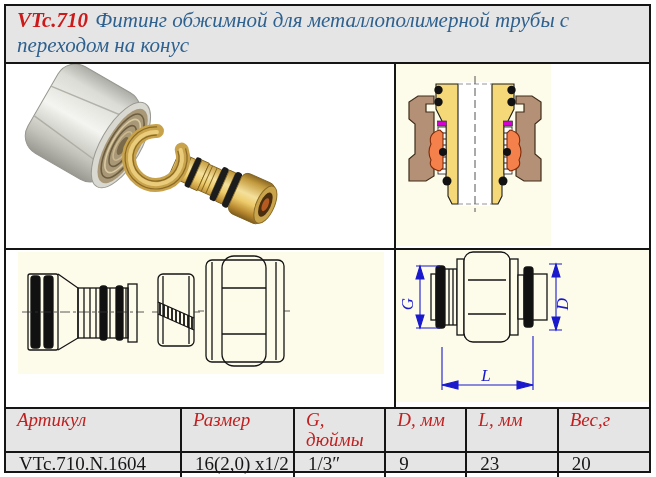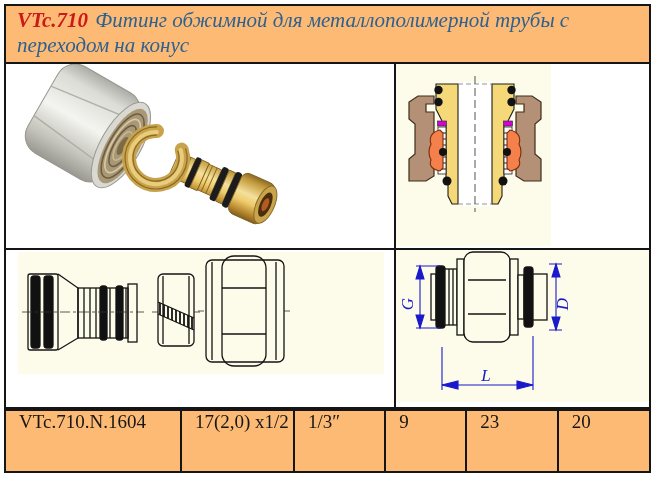--- a/index.html
+++ b/index.html
@@ -1,17 +1,17 @@
 <!DOCTYPE html>
 <html><head>
 <meta charset="utf-8">
 <style>
   html,body{margin:0;padding:0;background:#ffffff;}
   body{width:656px;height:477px;position:relative;font-family:"Liberation Serif",serif;}
-  .frame{position:absolute;left:4px;top:4px;width:643px;height:465px;border:2px solid #151515;display:flex;flex-direction:column;background:#fdba74;}
+  .frame{position:absolute;left:4px;top:4px;width:643px;height:465px;border:2px solid #151515;display:flex;flex-direction:column;background:#e5e5e5;}
   .title-row{height:52px;flex:0 0 auto;border-bottom:2px solid #151515;padding:2px 26px 2px 11px;
              font-style:italic;font-size:21px;line-height:1.2;color:#2E618F;overflow:hidden;}
   .title-code{font-weight:bold;color:#CC1A1A;margin-right:.35em;}
   .row{display:flex;flex:0 0 auto;border-bottom:2px solid #151515;}
   .row-top{height:184px;}
   .row-mid{height:157px;}
   .cell-l{width:388px;flex:0 0 auto;border-right:2px solid #151515;position:relative;background:#fff;overflow:hidden;}
   .cell-r{flex:1 1 auto;position:relative;background:#fff;overflow:hidden;}
   svg{display:block;}
   table.spec{width:100%;flex:1 1 auto;border-collapse:collapse;table-layout:fixed;}
@@ -198,23 +198,31 @@
   <table class="spec">
     <colgroup>
       <col style="width:27.2%">
         <col style="width:17.6%">
         <col style="width:14.2%">
       <col style="width:12.6%">
         <col style="width:14.2%">
         <col style="width:14.2%">
     </colgroup>
     <tbody>
+        <tr>
+      <th>Артикул</th>
+      <th>Размер</th>
+      <th>G, дюймы</th>
+      <th>D, мм</th>
+      <th>L, мм</th>
+      <th>Вес,г</th>
+    </tr>
     <tr>
       <td>VTc.710.N.1604</td>
-      <td>17(2,0) x1/2</td>
+      <td>16(2,0) x1/2</td>
       <td>1/3″</td>
       <td>9</td>
       <td>23</td>
       <td>20</td>
     </tr>
   </tbody>
     </table>
 
 </div>
 

